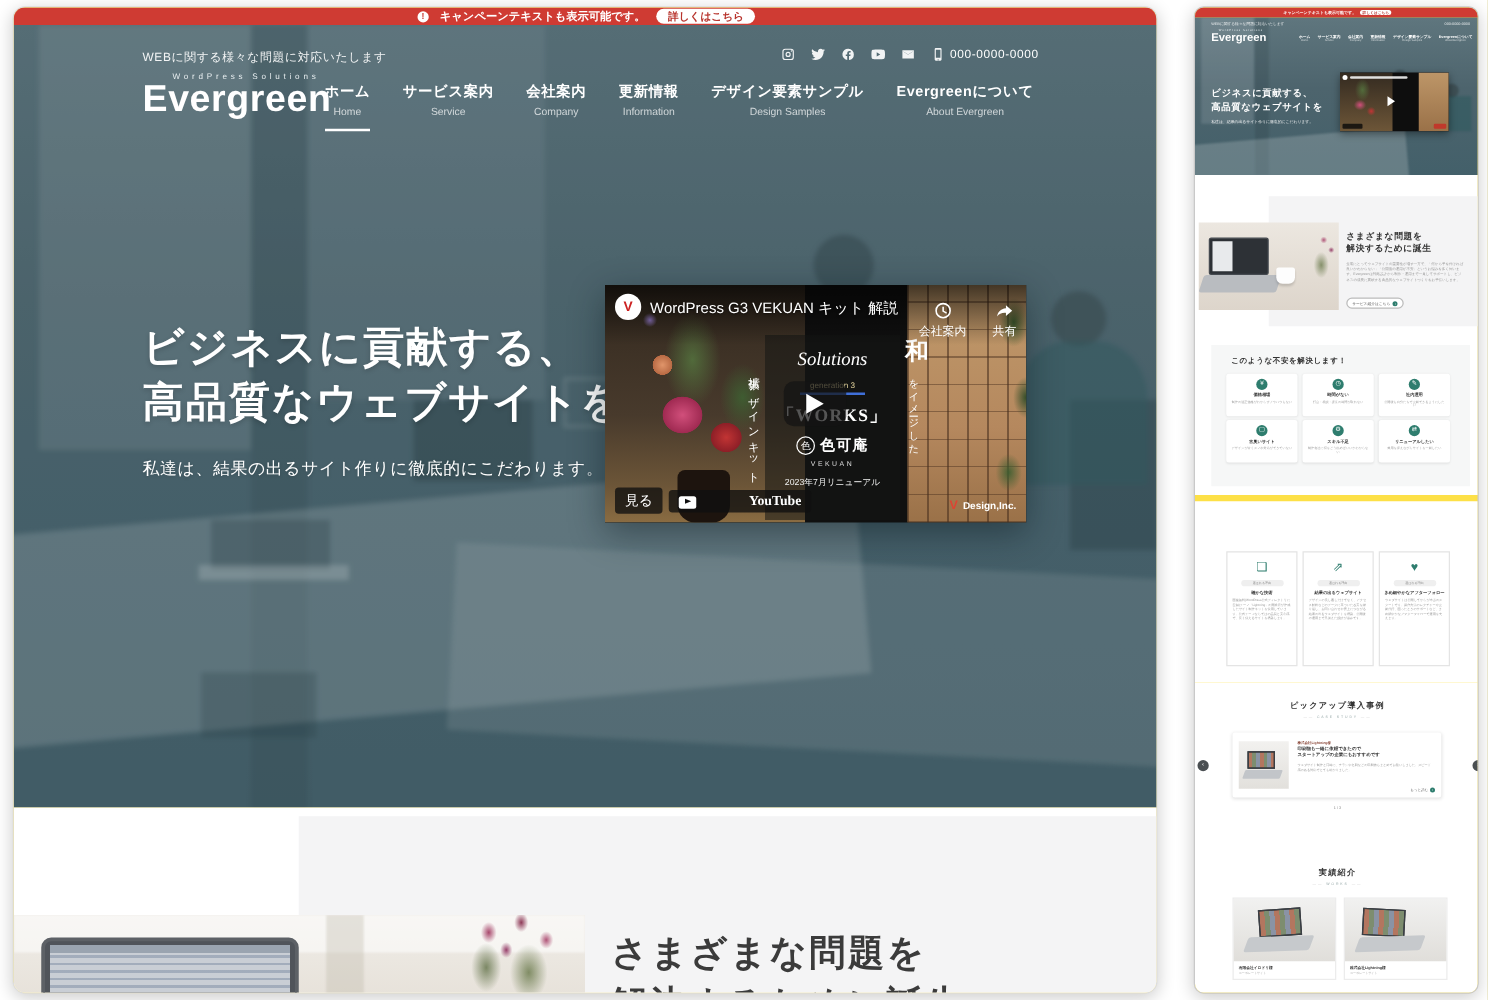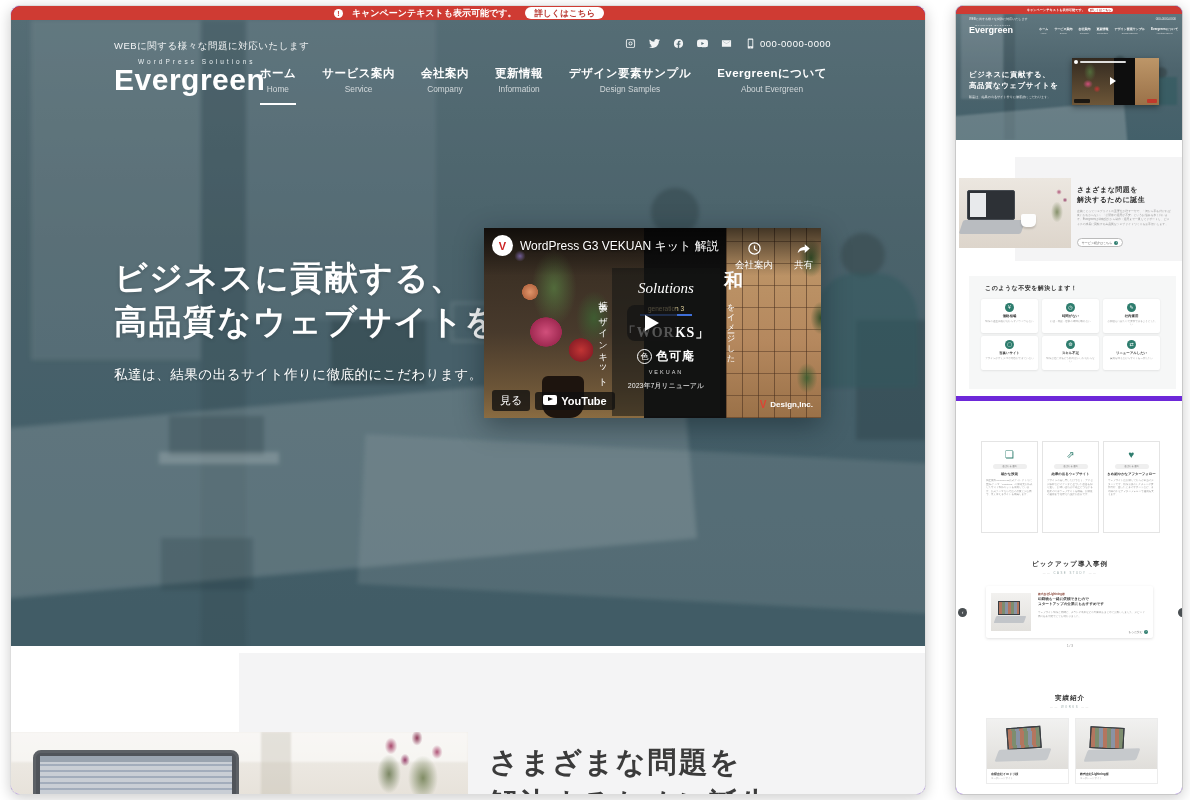--- a/index.html
+++ b/index.html
@@ -1,18 +1,18 @@
 <!DOCTYPE html>
 <html><head>
 <meta charset="utf-8">
 <style>
   * { margin:0; padding:0; box-sizing:border-box; }
   html,body { width:1190px; height:800px; background:#fff; font-family:"Liberation Sans","DejaVu Sans",sans-serif; overflow:hidden; }
   .abs { position:absolute; }
-  .win { position:absolute; background:#6d28d9; border-radius:10px; overflow:hidden; box-shadow:0 3px 14px rgba(0,0,0,.20); border:1px solid #ddd; }
+  .win { position:absolute; background:#fde047; border-radius:10px; overflow:hidden; box-shadow:0 3px 14px rgba(0,0,0,.20); border:1px solid #ddd; }
 
   
   #main-window { left:10px; top:5px; width:916px; height:790px; }
   .campaign { left:0; top:0; width:916px; height:14px; display:flex; align-items:center; justify-content:center; gap:9px; color:#fff; font-size:9px; font-weight:bold; }
   .info-dot { width:9px; height:9px; border-radius:50%; background:#fff; color:#c93730; font-size:7px; font-weight:bold; display:flex; align-items:center; justify-content:center; line-height:1; }
   .campaign-pill { background:#fff; color:#b8352e; border-radius:8px; font-size:8.5px; font-weight:bold; padding:1px 9px; line-height:10px; }
 
   .hero { left:0; top:14px; width:916px; height:626px; overflow:hidden; background:linear-gradient(180deg,#5f767e 0%,#50676f 35%,#47626c 65%,#415d67 100%); }
   .hero-shapes { position:absolute; inset:0; filter:blur(2px); }
   .hero-shapes div { position:absolute; }
@@ -72,21 +72,21 @@
   .tp-renewal { font-size:7px; margin-top:6px; color:#f2f2f2; }
   .vtext { writing-mode:vertical-rl; color:#fff; }
   .yt-top { position:absolute; left:0; top:0; width:337px; height:48px; background:linear-gradient(180deg,rgba(0,0,0,.65),transparent); }
   .yt-avatar { position:absolute; left:8px; top:7px; width:21px; height:21px; border-radius:50%; background:#fff; display:flex; align-items:center; justify-content:center; color:#c22; font-weight:bold; font-size:11px; }
   .yt-title { position:absolute; left:36px; top:10px; color:#fff; font-size:12px; text-shadow:0 1px 2px rgba(0,0,0,.6); }
   .yt-action { position:absolute; top:13px; color:#fff; text-align:center; font-size:9.5px; cursor:pointer; }
   .yt-action svg { width:15px; height:15px; display:block; margin:0 auto 3px; fill:#fff; }
   .play-btn { position:absolute; left:143px; top:77px; width:50px; height:36px; background:rgba(20,20,20,.72); border-radius:8px; display:flex; align-items:center; justify-content:center; cursor:pointer; }
   .play-tri { width:0; height:0; border-left:14px solid #fff; border-top:8px solid transparent; border-bottom:8px solid transparent; }
   .yt-bottom-left { position:absolute; left:8px; bottom:7px; display:flex; gap:5px; align-items:center; }
-  .yt-pill { background:rgba(15,15,15,.78); border-radius:3px; color:#fff; font-size:11px; padding:3px 8px; display:flex; align-items:flex-start; gap:4px; cursor:pointer; }
+  .yt-pill { background:rgba(15,15,15,.78); border-radius:3px; color:#fff; font-size:11px; padding:3px 8px; display:flex; align-items:flex-end; gap:4px; cursor:pointer;font-family:Liberation Serif, serif; }
   .yt-logo-box { width:14px; height:10px; background:#fff; border-radius:2px; position:relative; }
   .yt-logo-box::after { content:""; position:absolute; left:5px; top:2.5px; border-left:5px solid #111; border-top:2.5px solid transparent; border-bottom:2.5px solid transparent; }
   .yt-credit { position:absolute; right:8px; bottom:8px; color:#fff; font-size:8px; font-weight:bold; display:flex; align-items:center; gap:4px; }
   .vk-mark { color:#d43; font-size:10px; font-weight:bold; }
 
   .white-section { left:0; top:640px; width:916px; height:150px; background:#fff; overflow:hidden; }
   .gray-panel { position:absolute; left:228px; top:7px; width:688px; height:143px; background:#f4f4f5; }
   .bottom-photo { position:absolute; left:0; top:86px; width:457px; height:64px; overflow:hidden; background:linear-gradient(180deg,#f0ede8 0%,#e7e2da 100%); }
   .bp-shapes { position:absolute; inset:0; filter:blur(1px); }
   .bp-laptop { position:absolute; left:22px; top:18px; width:206px; height:60px; background:#50545a; border-radius:8px 8px 0 0; border:3px solid #5d6166; }
@@ -317,21 +317,21 @@
       </div>
       <div class="play-btn">
           <div class="play-tri"></div>
         </div>
       <div class="yt-bottom-left">
         <span class="yt-pill">
             <span>見る</span>
           </span>
         <span class="yt-pill">
             <span class="yt-logo-box"></span>
-            <span style="font-weight:bold;">YouTube</span>
+            <span style="font-weight:bold;margin-left:38px;">YouTube</span>
           </span>
       </div>
       <div class="yt-credit">
         <span class="vk-mark">V</span>
         <span>Design,Inc.</span>
       </div>
     </div>
   </div>
 
   <div class="abs white-section">

